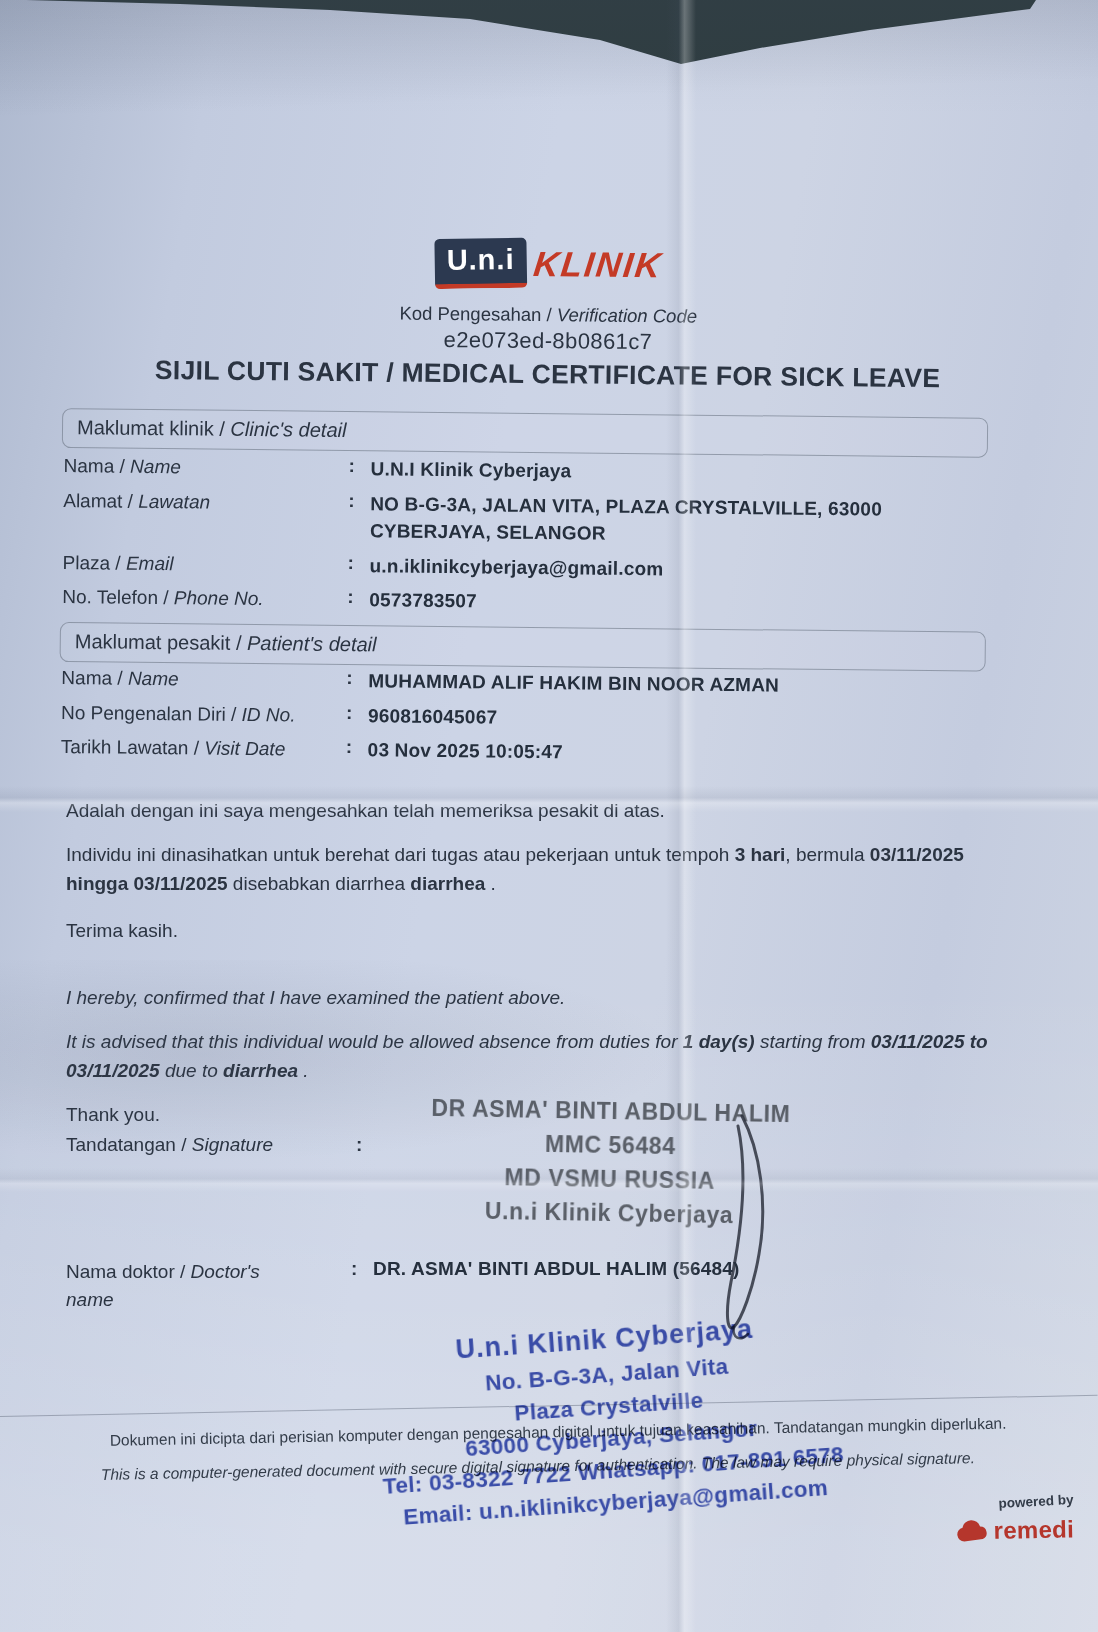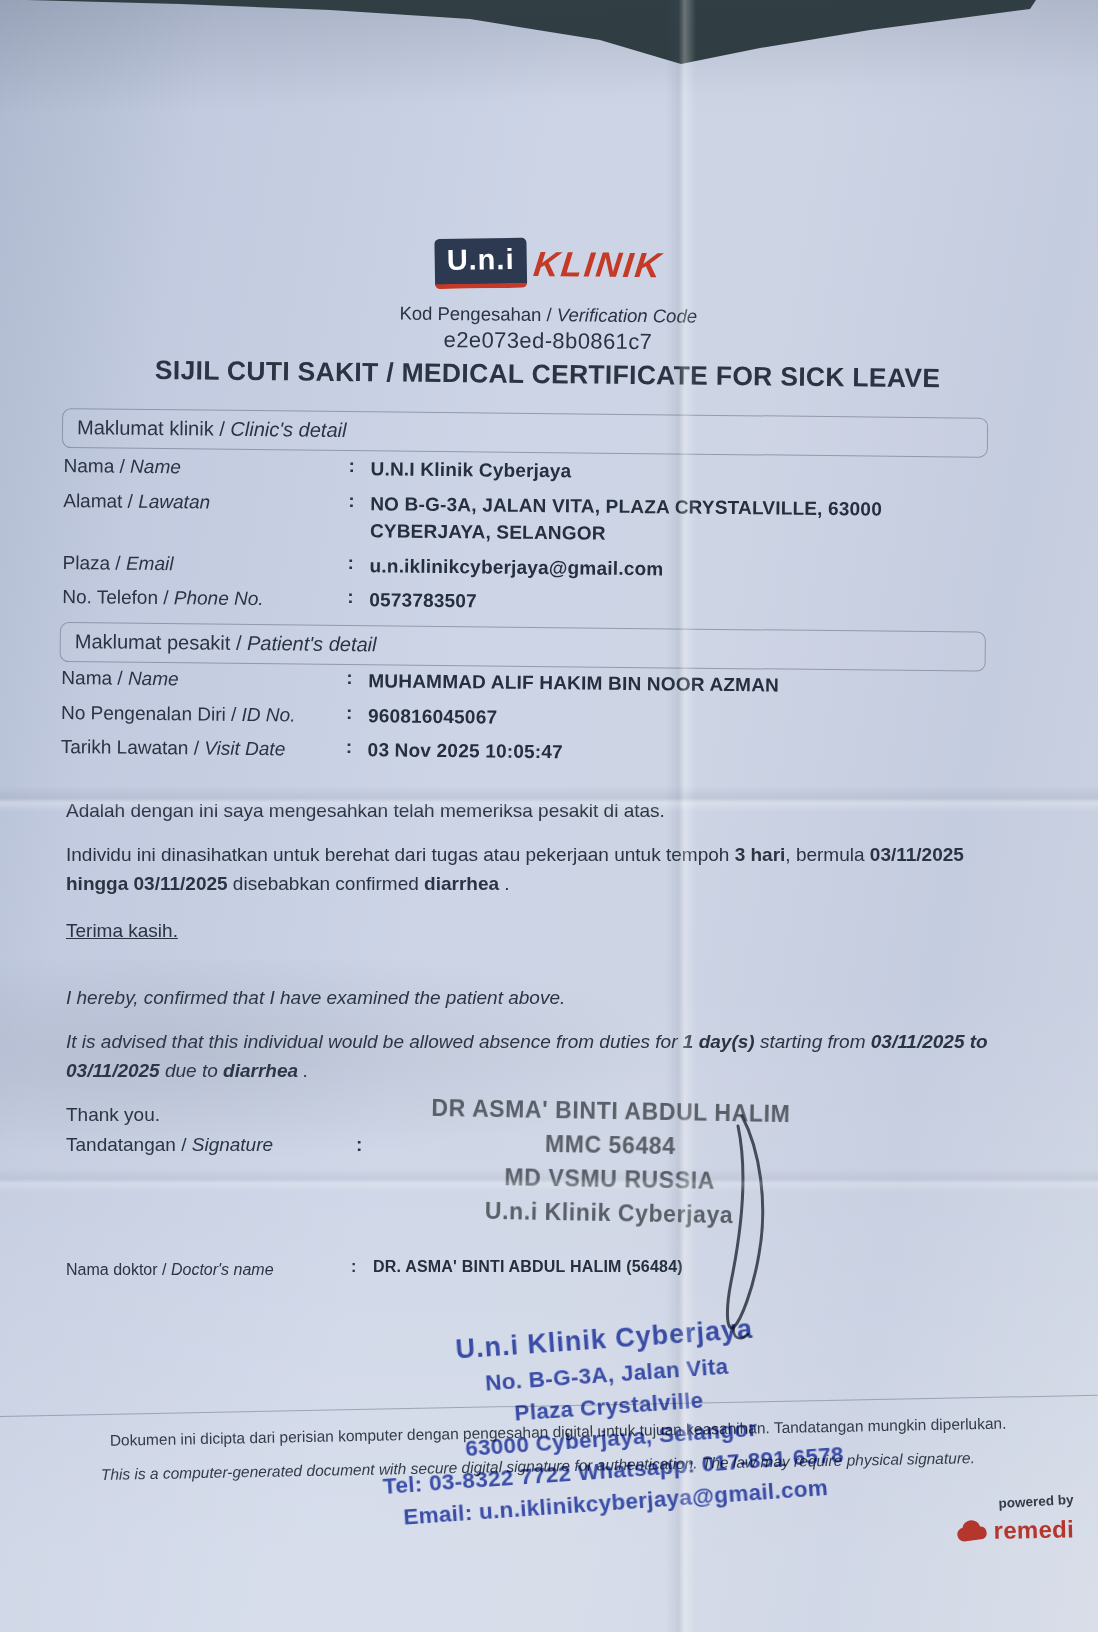--- a/index.html
+++ b/index.html
@@ -46,34 +46,34 @@
   .row{display:flex;align-items:flex-start;}
   .row .lbl{width:285px;flex:0 0 285px;line-height:1.45;}
   .row .colon{width:22px;flex:0 0 22px;font-weight:bold;}
   .row .val{font-weight:bold;max-width:612px;line-height:1.45;letter-spacing:.2px;color:#252f3d;}
   .lbl-narrow{display:inline-block;max-width:238px;}
   .it{font-style:italic;}
 
   .para{position:absolute;left:66px;width:952px;font-size:19px;line-height:1.5;}
   .p-certify-my{top:797px;}
   .p-advice-my{top:841px;}
-  .p-thanks-my{top:917px;text-decoration:underline;}
+  .p-thanks-my{top:917px;}
   .p-certify-en{top:984px;font-style:italic;}
   .p-advice-en{top:1028px;font-style:italic;}
   .p-thanks-en{top:1101px;}
   .p-sign-row{top:1131px;display:flex;}
   .p-sign-row .lbl{width:290px;flex:0 0 290px;}
   .p-sign-row .colon{font-weight:bold;}
 
   .ink-stamp{position:absolute;left:350px;top:1094px;width:520px;text-align:center;
     font-weight:bold;font-size:23px;line-height:34px;color:#4a4f57;letter-spacing:.6px;
     filter:blur(.3px);opacity:.88;transform:rotate(1deg);}
   .sig-svg{position:absolute;left:688px;top:1112px;pointer-events:none;}
 
-  .doctor-row{position:absolute;left:66px;top:1258px;width:960px;display:flex;font-size:16px;}
+  .doctor-row{position:absolute;left:66px;top:1258px;width:960px;display:flex;font-size:19px;}
   .doctor-row .lbl{width:285px;flex:0 0 285px;line-height:1.45;}
   .doctor-row .colon{width:22px;flex:0 0 22px;font-weight:bold;}
   .doctor-row .val{font-weight:bold;letter-spacing:.2px;color:#252f3d;}
 
   .blue-stamp{position:absolute;left:320px;top:1324px;width:580px;text-align:center;color:#3b50b4;
     font-weight:bold;transform:rotate(-4deg);mix-blend-mode:multiply;opacity:.95;filter:blur(.25px);}
   .blue-stamp .l1{font-size:27px;letter-spacing:1px;margin-bottom:4px;}
   .blue-stamp .ln{font-size:22.5px;line-height:32px;letter-spacing:.3px;}
 
   .footer-rule{position:absolute;top:1414px;left:0;width:1098px;border-top:1.5px solid rgba(90,100,118,.45);}
@@ -149,21 +149,21 @@
         <span class="lbl"><span>Tarikh Lawatan /</span> <span class="it">Visit Date</span></span>
         <span class="colon">:</span>
         <span class="val">03 Nov 2025 10:05:47</span>
       </div>
     </div>
   </div>
 
   <div class="sec" id="sec-mid">
     <div class="para p-certify-my">Adalah dengan ini saya mengesahkan telah memeriksa pesakit di atas.</div>
     <div class="para p-advice-my">
-      <span>Individu ini dinasihatkan untuk berehat dari tugas atau pekerjaan untuk tempoh </span><b>3 hari</b><span>, bermula </span><b>03/11/2025</b><span> </span><b>hingga 03/11/2025</b><span> disebabkan confirmed </span><b>diarrhea</b><span> .</span>
+      <span>Individu ini dinasihatkan untuk berehat dari tugas atau pekerjaan untuk tempoh </span><b>3 hari</b><span>, bermula </span><b>03/11/2025</b><span> </span><b>hingga 03/11/2025</b><span> disebabkan diarrhea </span><b>diarrhea</b><span> .</span>
     </div>
     <div class="para p-thanks-my">Terima kasih.</div>
 
     <div class="para p-certify-en">I hereby, confirmed that I have examined the patient above.</div>
     <div class="para p-advice-en">
       <span>It is advised that this individual would be allowed absence from duties for </span><b>1 day(s)</b><span> starting from </span><b>03/11/2025 to 03/11/2025</b><span> due to </span><b>diarrhea</b><span> .</span>
     </div>
     <div class="para p-thanks-en">Thank you.</div>
 
     <div class="para p-sign-row">

